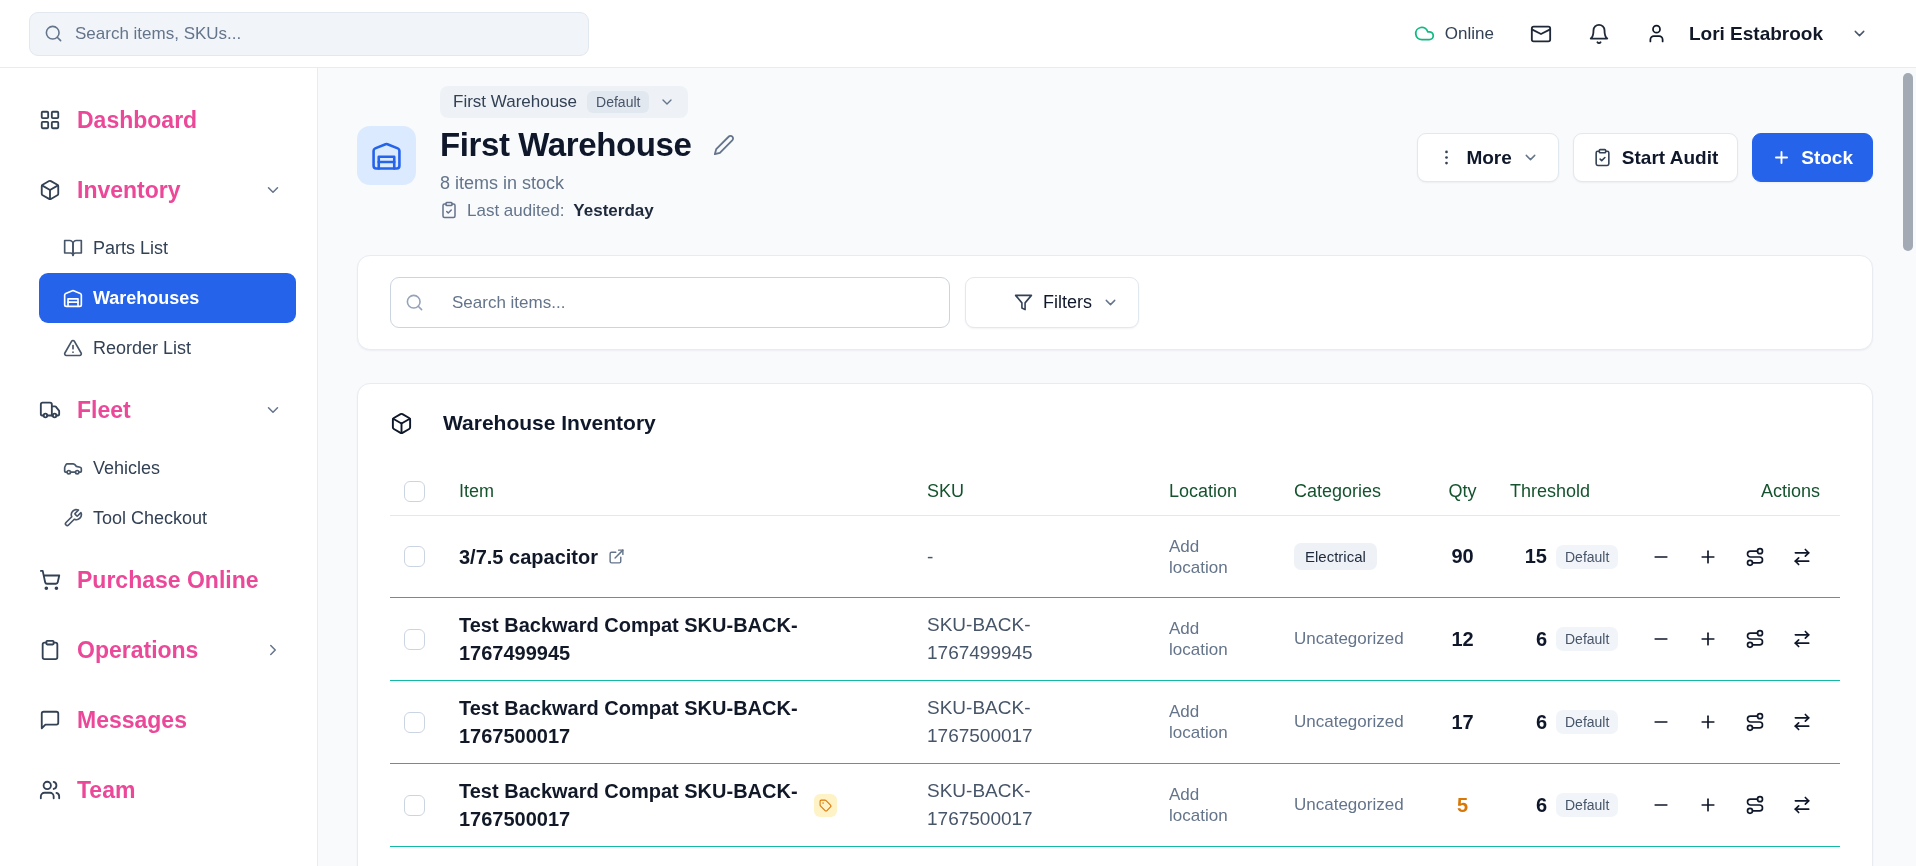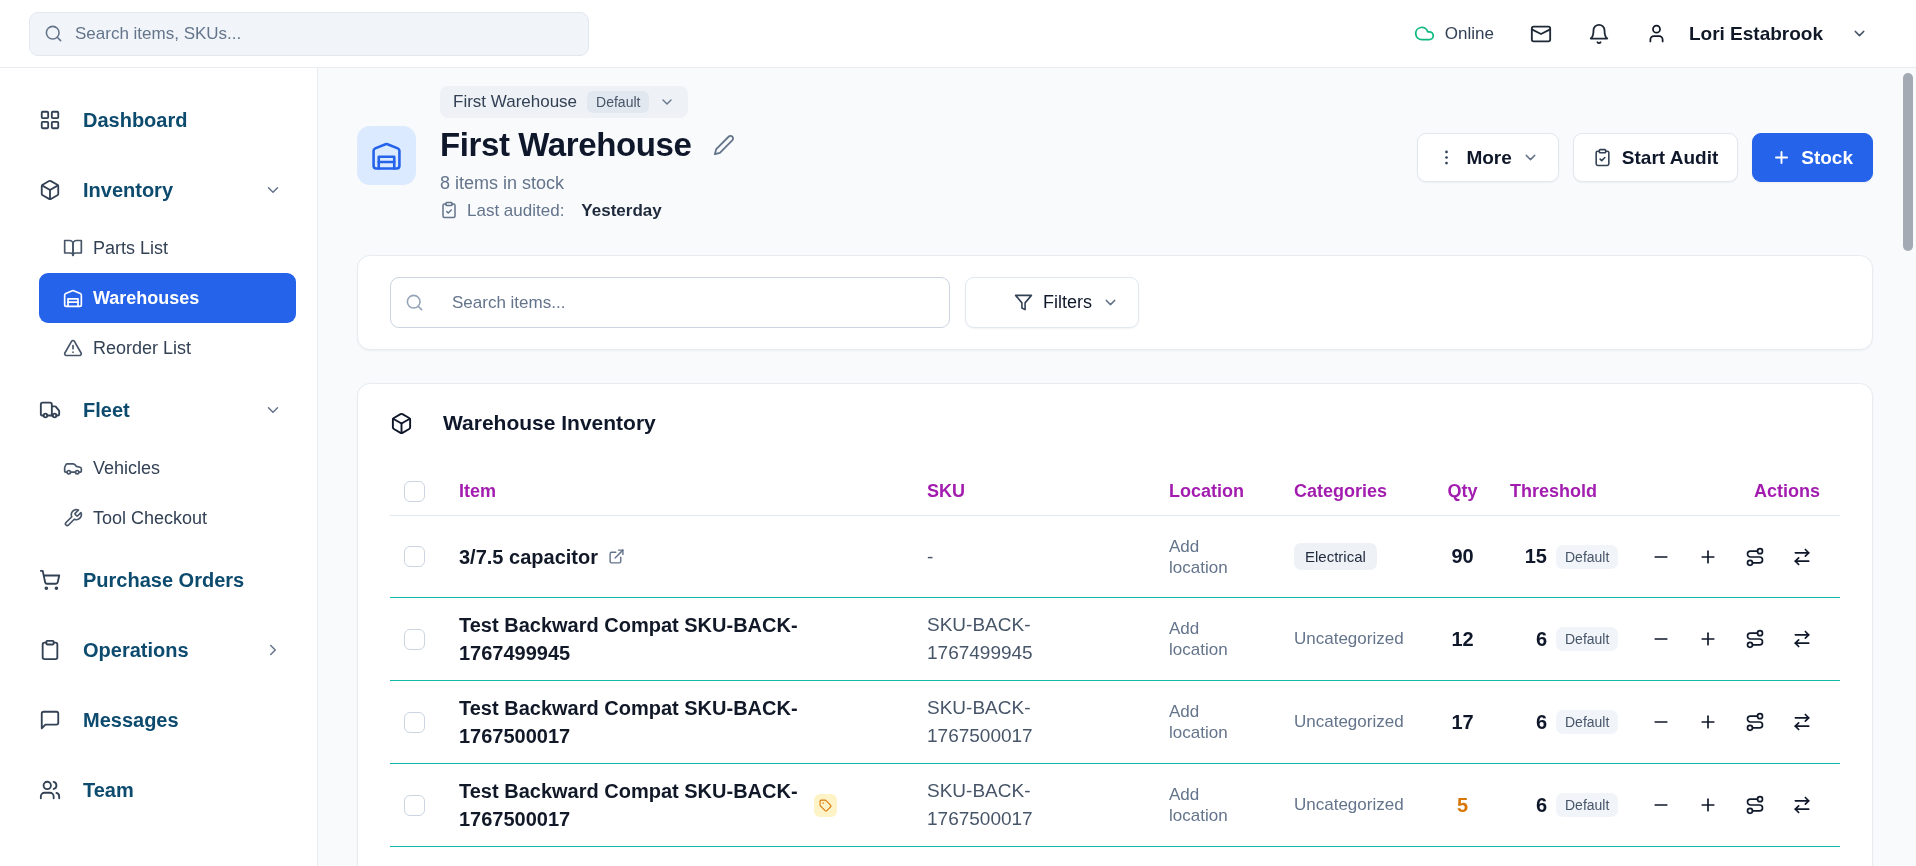--- a/index.html
+++ b/index.html
@@ -27,23 +27,23 @@
     color:#111827; cursor:pointer; background:none; border:none; font-family:inherit; }
   .user svg.avatar { width:21px; height:21px; color:#111827; }
   .user svg.chev { width:17px; height:17px; color:#475569; margin-left:6px; }
 
   
   .shell { display:flex; height:798px; }
 
   
   .sidebar { width:318px; background:#fff; border-right:1px solid #e8ecf1;
     padding:27px 21px 0; flex-shrink:0; overflow:hidden; }
-  .nav-item { height:50px; display:flex; align-items:center; gap:22px;
-    padding:0 14px 0 18px; border-radius:9px; font-size:20px; font-weight:600;
-    color:#0c4a6e; cursor:pointer; }
+  .nav-item { height:50px; display:flex; align-items:center; gap:16px;
+    padding:0 14px 0 18px; border-radius:9px; font-size:23px; font-weight:600;
+    color:#ec4899; cursor:pointer; }
   .nav-item svg.ni { width:22px; height:22px; color:#334155; flex-shrink:0; }
   .nav-item svg.chev { margin-left:auto; width:18px; height:18px; color:#64748b; }
   .subnav { margin-top:8px; }
   .subnav .nav-item { margin-left:18px; padding-left:24px; gap:10px;
     font-size:18px; font-weight:500; color:#334155; }
   .subnav .nav-item svg.ni { width:20px; height:20px; color:#475569; }
   .nav-item.active { background:var(--primary); color:#fff; font-weight:600; }
   .nav-item.active svg.ni { color:#fff; }
   .mt20 { margin-top:20px; } .mt12 { margin-top:12px; }
 
@@ -62,21 +62,21 @@
   .icon-tile { width:59px; height:59px; border-radius:13px; background:#dbeafe;
     display:flex; align-items:center; justify-content:center; flex-shrink:0; }
   .icon-tile svg { width:31px; height:31px; color:var(--primary); }
   .title-row { display:flex; align-items:center; gap:22px; }
   h1 { font-size:33px; font-weight:700; letter-spacing:-0.4px; color:#0f172a; }
   .edit-btn { background:none; border:none; cursor:pointer; color:#64748b; }
   .edit-btn svg { width:22px; height:22px; }
   .subtitle { font-size:18px; color:#64748b; margin-top:9px; }
   .audited { display:flex; align-items:flex-start; gap:9px; font-size:17px; color:#64748b; margin-top:7px; }
   .audited svg { width:18px; height:18px; color:#64748b; }
-  .audited .val { color:#1e293b; font-weight:600;margin-left:8px; }
+  .audited .val { color:#1e293b; font-weight:600; }
 
   .head-actions { margin-left:auto; display:flex; gap:14px; margin-top:7px; }
   .btn { height:49px; border-radius:9px; display:inline-flex; align-items:center; gap:10px;
     padding:0 19px; font-size:19px; font-weight:600; background:#fff; border:1px solid #e2e8f0;
     color:#0f172a; cursor:pointer; font-family:inherit; box-shadow:0 1px 2px rgba(15,23,42,.05); }
   .btn svg { width:19px; height:19px; color:#334155; }
   .btn svg.chev { width:17px; height:17px; color:#64748b; }
   .btn-primary { background:var(--primary); border-color:var(--primary); color:#fff; }
   .btn-primary svg { color:#fff; }
 
@@ -92,21 +92,21 @@
   .btn-filters { height:51px; font-weight:500; font-size:18px;padding-left:48px; }
 
   .table-card { margin-top:33px; height:620px; padding:27px 32px 0; }
   .card-title { display:flex; align-items:center; gap:30px; font-size:21px; font-weight:600;
     color:#0f172a; margin-bottom:32px; }
   .card-title svg { width:23px; height:23px; color:#0f172a; }
 
   .thead, .trow { display:grid;
     grid-template-columns:51px 472px 242px 125px 149px 67px 154px 1fr;
     align-items:center; }
-  .thead { height:49px; border-bottom:1px solid #e2e8f0; font-size:18px; font-weight:700; color:#a21caf; }
+  .thead { height:49px; border-bottom:1px solid #e2e8f0; font-size:18px; font-weight:400; color:#14532d; }
   .trow { border-bottom:1px solid #14b8a6; min-height:82px; padding:13px 0; }
   .cell { display:flex; align-items:center; }
   .c-check { padding-left:14px; }
   .c-item { padding-left:18px; gap:10px; }
   .c-sku, .c-loc, .c-cat, .c-thr { padding-left:14px; }
   .c-qty { justify-content:center; }
   .c-act { justify-content:flex-end; padding-right:28px; gap:27px; }
   .thead .c-act { padding-right:20px; }
 
   .checkbox { width:21px; height:21px; border:1.5px solid #cbd5e1; border-radius:6px;
@@ -256,21 +256,21 @@
         <span>Tool Checkout</span>
       </div>
     </div>
 
     <div class="nav-item mt12">
       <svg class="ni" viewBox="0 0 24 24" fill="none" stroke="currentColor" stroke-width="2" stroke-linecap="round" stroke-linejoin="round">
           <circle cx="8" cy="21" r="1"></circle>
           <circle cx="19" cy="21" r="1"></circle>
           <path d="M2.05 2.05h2l2.66 12.42a2 2 0 0 0 2 1.58h9.78a2 2 0 0 0 1.95-1.57l1.65-7.43H5.12"></path>
         </svg>
-      <span>Purchase Orders</span>
+      <span>Purchase Online</span>
     </div>
 
     <div class="nav-item mt20">
       <svg class="ni" viewBox="0 0 24 24" fill="none" stroke="currentColor" stroke-width="2" stroke-linecap="round" stroke-linejoin="round">
           <rect x="8" y="2" width="8" height="4" rx="1"></rect>
           <path d="M16 4h2a2 2 0 0 1 2 2v14a2 2 0 0 1-2 2H6a2 2 0 0 1-2-2V6a2 2 0 0 1 2-2h2"></path>
         </svg>
       <span>Operations</span>
       <svg class="chev" viewBox="0 0 24 24" fill="none" stroke="currentColor" stroke-width="2" stroke-linecap="round" stroke-linejoin="round">
           <path d="m9 6 6 6-6 6"></path>

